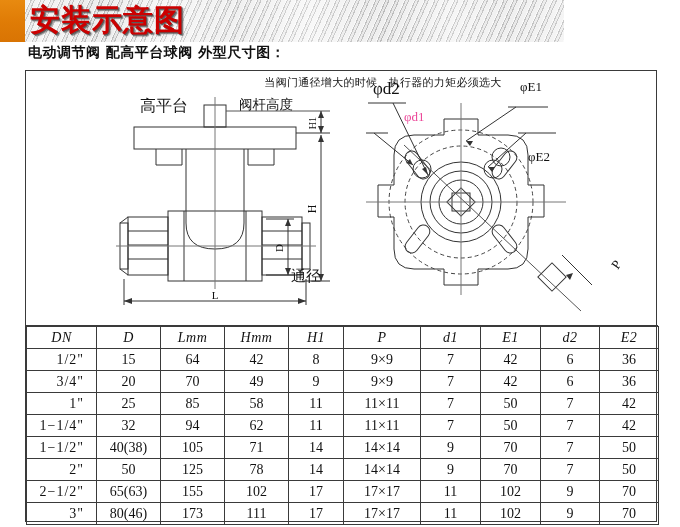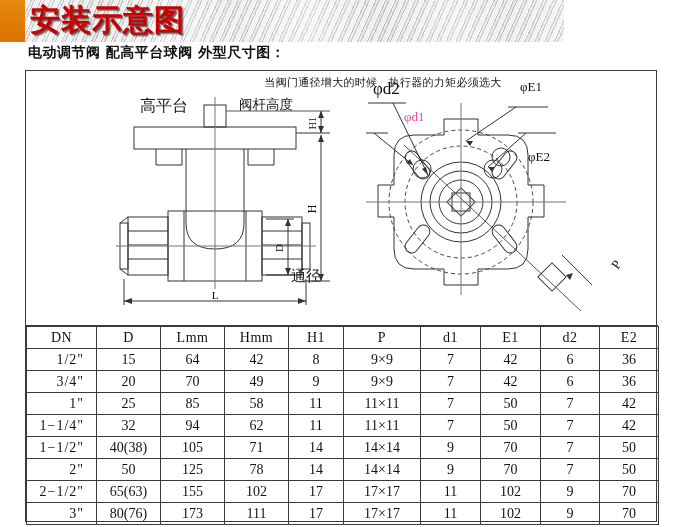--- a/index.html
+++ b/index.html
@@ -87,21 +87,21 @@
     border-collapse:collapse;table-layout:fixed;
   }
   table.spec th,table.spec td{
     border:1px solid #3a3a3a;
     height:21px;
     font-size:14px;font-weight:normal;color:#111;
     text-align:center;
     padding:0 2px;
     font-family:"Liberation Serif","DejaVu Serif",serif;
   }
-  table.spec th{letter-spacing:0.5px;}
+  table.spec th{letter-spacing:0.5px;font-style:italic;}
   table.spec td.dn{text-align:right;padding-right:12px;letter-spacing:1px;}
   table.spec th.dn{text-align:center;}
   
   col.c0{width:70px;} col.c1{width:64px;} col.c2{width:64px;}
   col.c3{width:64px;} col.c4{width:55px;} col.c5{width:77px;}
   col.c6{width:60px;} col.c7{width:60px;} col.c8{width:59px;} col.c9{width:59px;}
 </style>
 </head>
 <body>
 
@@ -387,21 +387,21 @@
           <td>102</td>
           <td>17</td>
           <td>17×17</td>
           <td>11</td>
           <td>102</td>
           <td>9</td>
           <td>70</td>
         </tr>
         <tr>
           <td class="dn">3"</td>
-          <td>80(76)</td>
+          <td>80(46)</td>
           <td>173</td>
           <td>111</td>
           <td>17</td>
           <td>17×17</td>
           <td>11</td>
           <td>102</td>
           <td>9</td>
           <td>70</td>
         </tr>
       </tbody>

